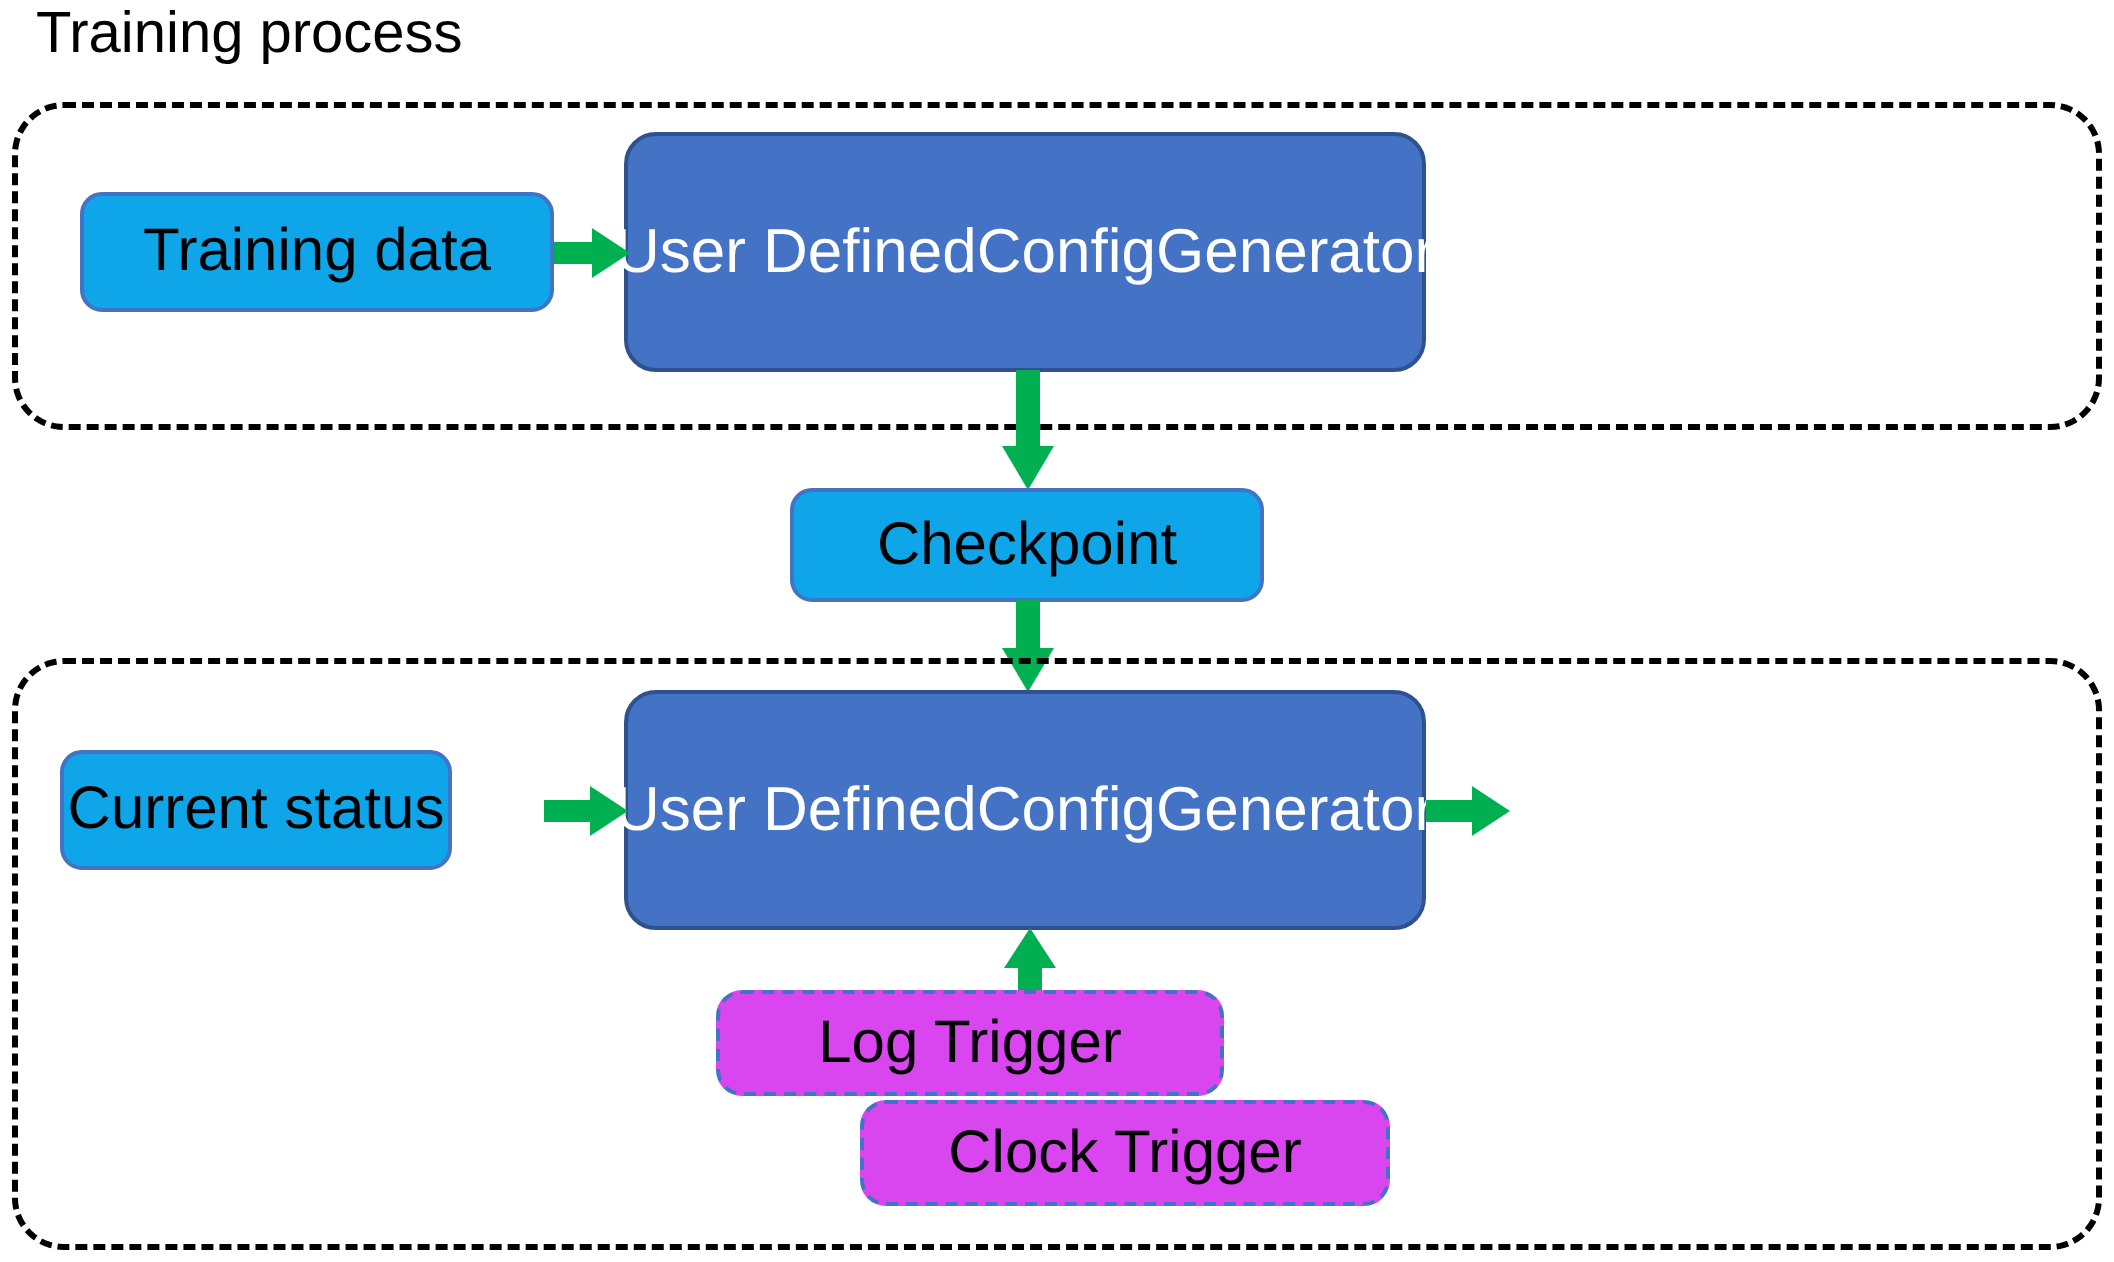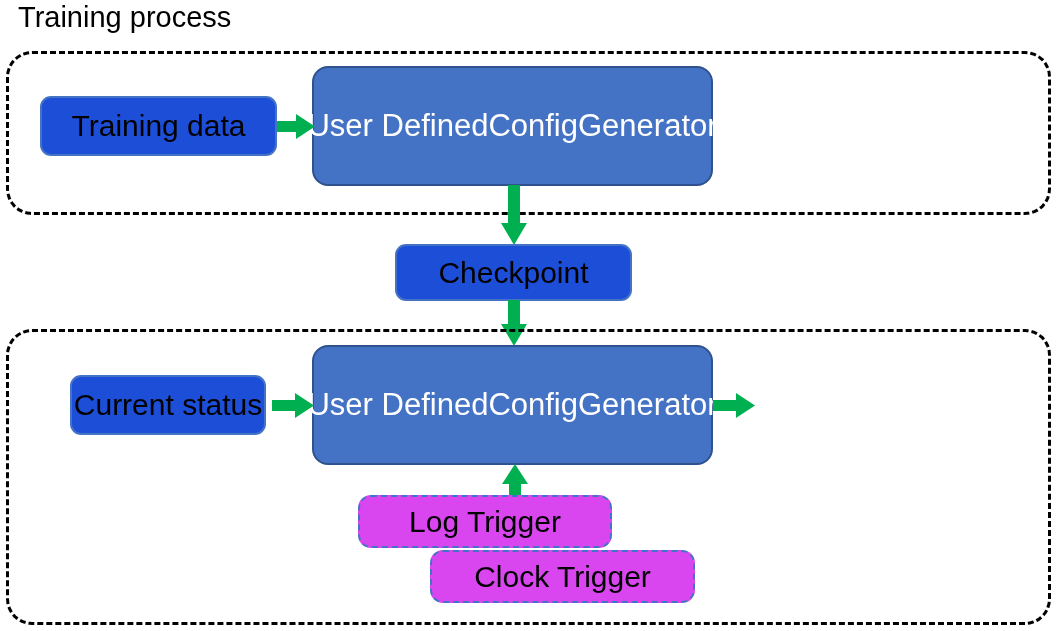--- a/index.html
+++ b/index.html
@@ -34,21 +34,21 @@
     border: 3px dashed #000000;
     border-radius: 26px;
     box-sizing: border-box;
     background: transparent;
   }
 
   
   .node-box {
     position: absolute;
     box-sizing: border-box;
-    background: #1d4ed8;
+    background: #0ea5e9;
     border: 2px solid #4472C4;
     border-radius: 11px;
     display: flex;
     align-items: center;
     justify-content: center;
     color: #000000;
     font-size: 30px;
     white-space: nowrap;
   }
 
@@ -128,21 +128,21 @@
   <svg class="arrow-svg" style="left:495px; top:300px;" width="40" height="48">
     <g>
       <rect x="13" y="0" width="12" height="28" fill="#00B050"></rect>
       <polygon points="6,24 19,46 32,24" fill="#00B050"></polygon>
     </g>
   </svg>
 
 
   <div class="group-box" style="left:6px; top:329px; width:1045px; height:296px;"></div>
 
-  <div class="node-box" style="left:30px; top:375px; width:196px; height:60px;margin-left:40px;">
+  <div class="node-box" style="left:30px; top:375px; width:196px; height:60px;">
     <span>Current status</span>
   </div>
 
   <div class="proc-box" style="left:312px; top:345px; width:401px; height:120px;">
     <span>User Defined</span>
     <span>ConfigGenerator</span>
   </div>
 
   <svg class="arrow-svg" style="left:272px; top:387px;" width="44" height="40">
     <g>

